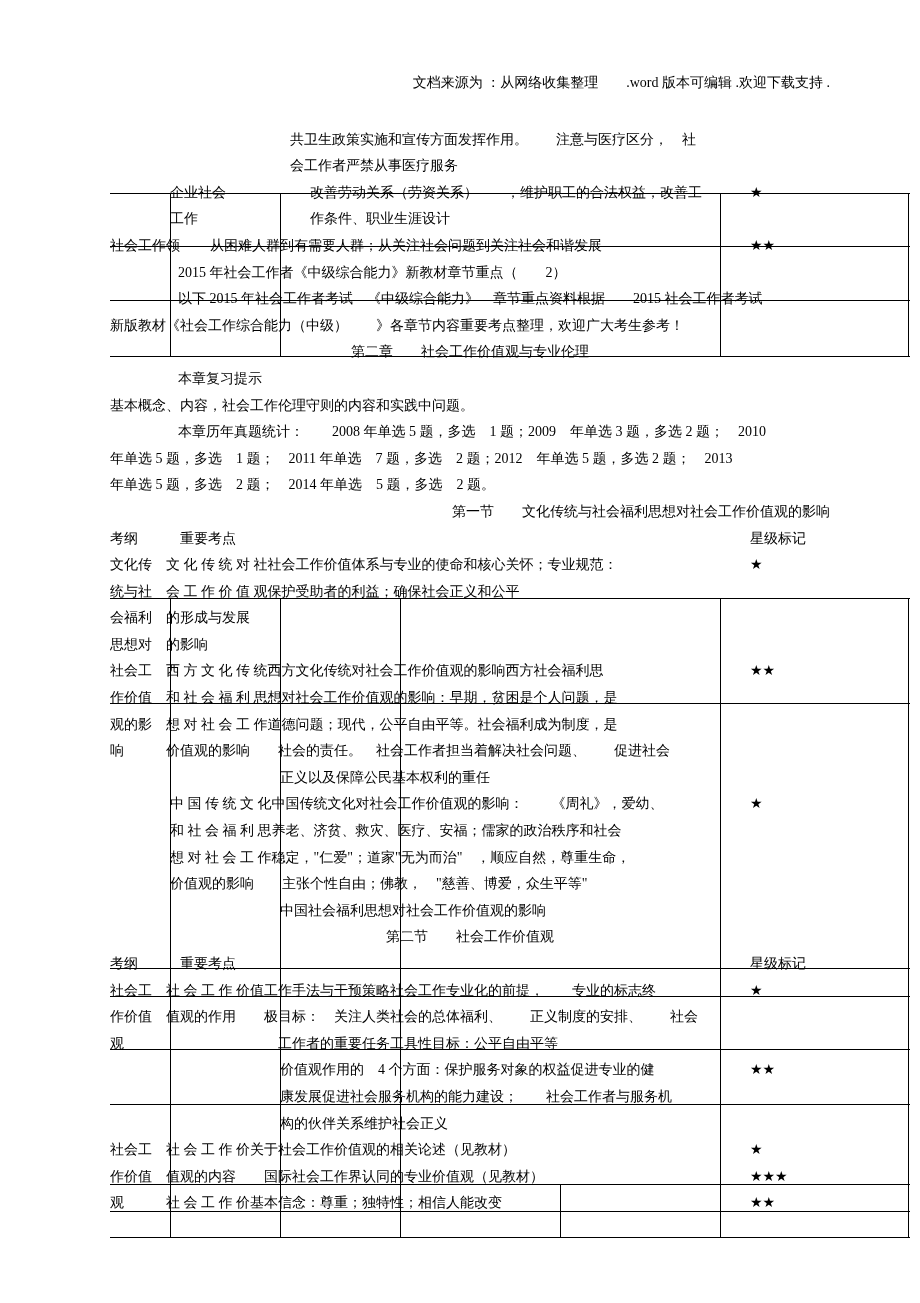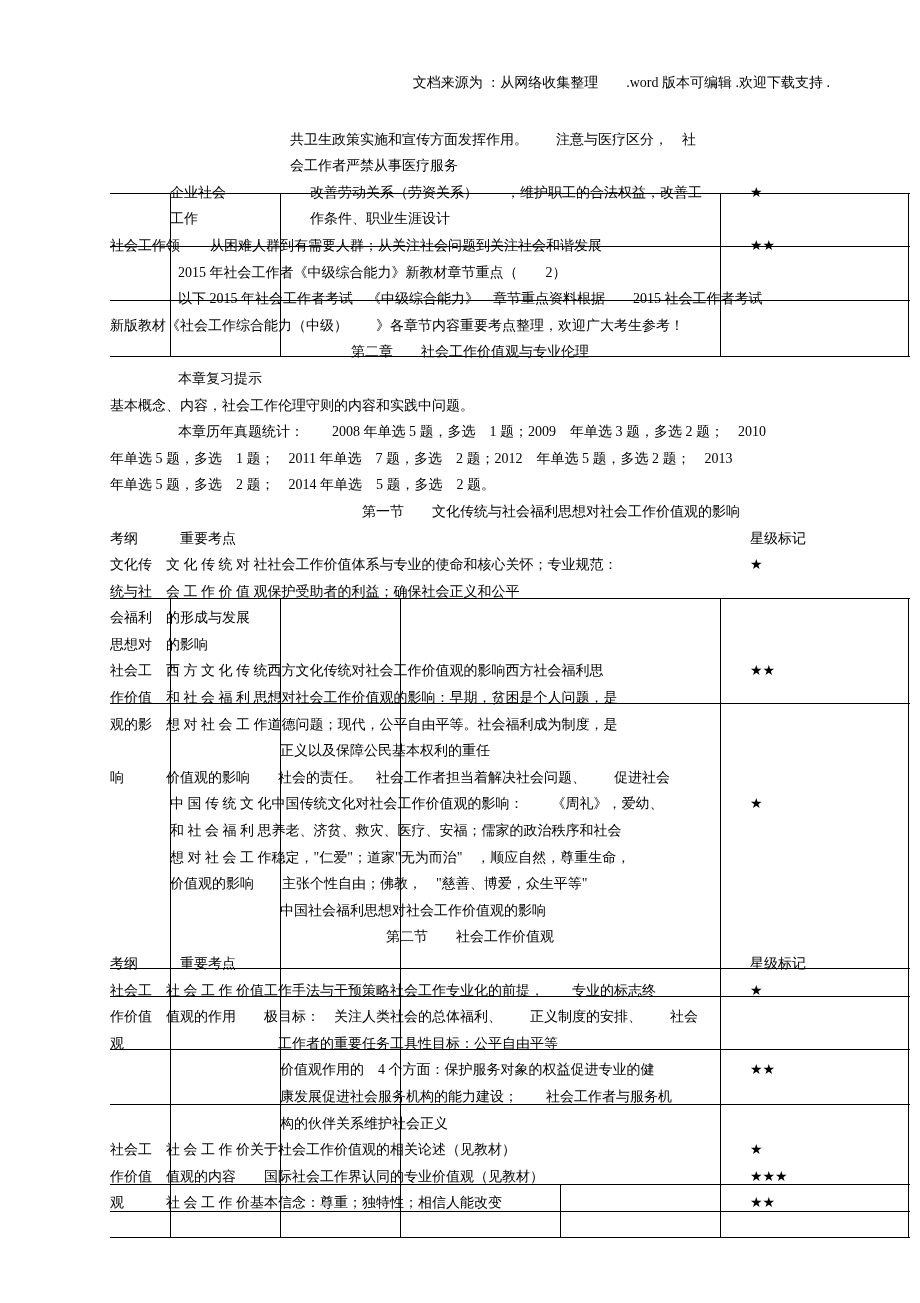--- a/index.html
+++ b/index.html
@@ -83,21 +83,21 @@
 
   <div class="para indent3" style="padding-left:40px">2015 年社会工作者《中级综合能力》新教材章节重点（　　2）</div>
   <div class="para indent3" style="padding-left:40px">以下 2015 年社会工作者考试　《中级综合能力》　章节重点资料根据　　2015 社会工作者考试</div>
   <div class="para">新版教材《社会工作综合能力（中级）　　》各章节内容重要考点整理，欢迎广大考生参考！</div>
   <div class="section-title">第二章　　社会工作价值观与专业伦理</div>
   <div class="para indent3" style="padding-left:40px">本章复习提示</div>
   <div class="para">基本概念、内容，社会工作伦理守则的内容和实践中问题。</div>
   <div class="para indent3" style="padding-left:40px">本章历年真题统计：　　2008 年单选 5 题，多选　1 题；2009　年单选 3 题，多选 2 题；　2010</div>
   <div class="para">年单选 5 题，多选　1 题；　2011 年单选　7 题，多选　2 题；2012　年单选 5 题，多选 2 题；　2013</div>
   <div class="para">年单选 5 题，多选　2 题；　2014 年单选　5 题，多选　2 题。</div>
-  <div class="section-title" style="padding-left:50px;text-align:center;text-indent:8em">第一节　　文化传统与社会福利思想对社会工作价值观的影响</div>
+  <div class="section-title" style="padding-left:50px;text-align:right;text-indent:8em">第一节　　文化传统与社会福利思想对社会工作价值观的影响</div>
 
   <div class="row">
     <div style="width:70px">考纲</div>
     <div class="col-mid">重要考点</div>
     <div class="col-right">星级标记</div>
   </div>
 
   <div class="row">
       <div class="col-mid">文化传　文 化 传 统 对 社社会工作价值体系与专业的使命和核心关怀；专业规范：</div>
       <div class="col-right">★</div>
@@ -115,24 +115,24 @@
       <div class="col-mid">社会工　西 方 文 化 传 统西方文化传统对社会工作价值观的影响西方社会福利思</div>
       <div class="col-right">★★</div>
     </div>
   <div class="row">
       <div class="col-mid">作价值　和 社 会 福 利 思想对社会工作价值观的影响：早期，贫困是个人问题，是</div>
     </div>
   <div class="row">
       <div class="col-mid">观的影　想 对 社 会 工 作道德问题；现代，公平自由平等。社会福利成为制度，是</div>
     </div>
   <div class="row">
+      <div class="col-mid">响　　　价值观的影响　　社会的责任。　社会工作者担当着解决社会问题、　　促进社会</div>
+    </div>
+  <div class="row">
       <div class="col-mid" style="padding-left:170px">正义以及保障公民基本权利的重任</div>
-    </div>
-  <div class="row">
-      <div class="col-mid">响　　　价值观的影响　　社会的责任。　社会工作者担当着解决社会问题、　　促进社会</div>
     </div>
   <div class="row">
       <div class="col-mid" style="padding-left:60px">中 国 传 统 文 化中国传统文化对社会工作价值观的影响：　　《周礼》，爱幼、</div>
       <div class="col-right">★</div>
     </div>
   <div class="row">
       <div class="col-mid" style="padding-left:60px">和 社 会 福 利 思养老、济贫、救灾、医疗、安福；儒家的政治秩序和社会</div>
     </div>
   <div class="row">
       <div class="col-mid" style="padding-left:60px">想 对 社 会 工 作稳定，"仁爱"；道家"无为而治"　，顺应自然，尊重生命，</div>

